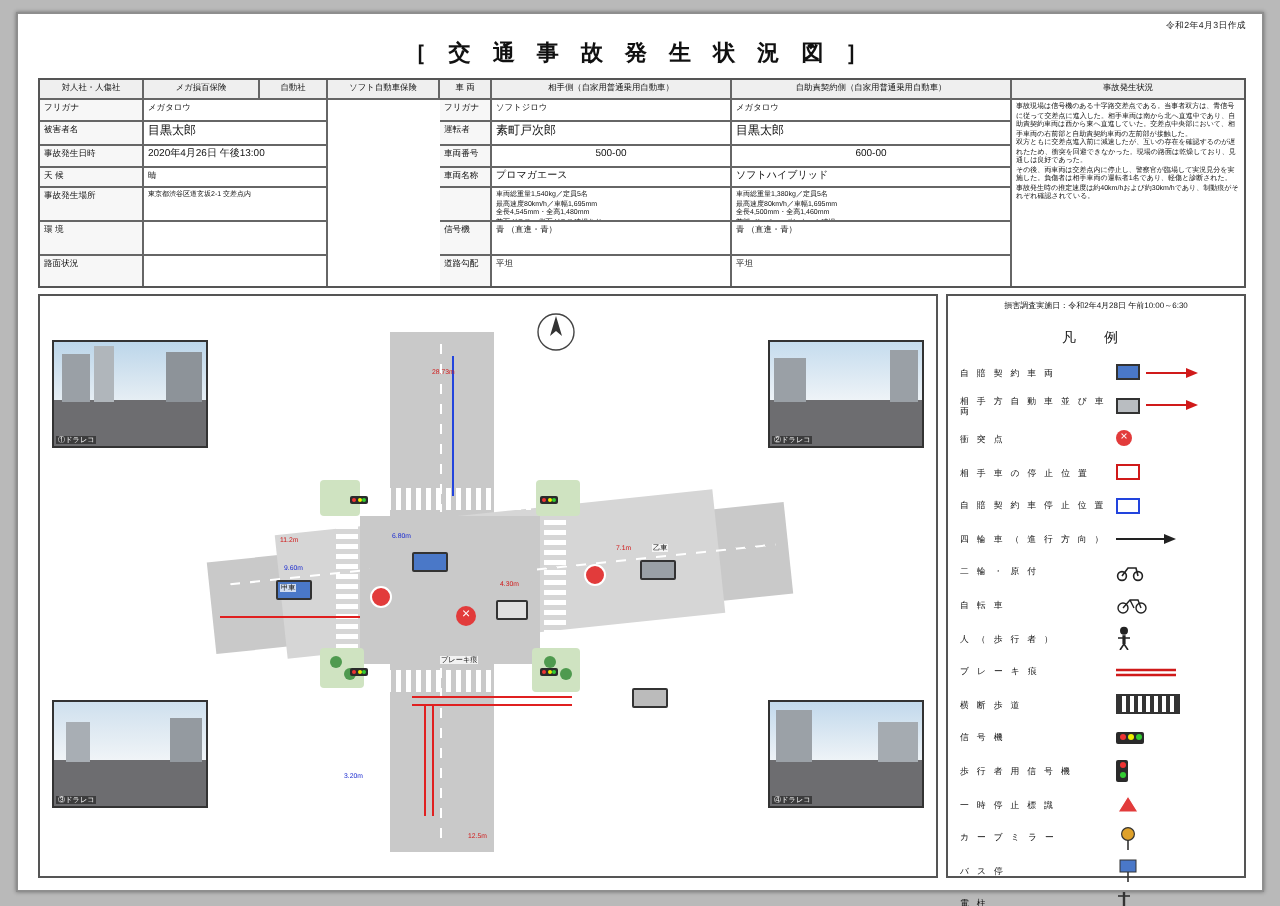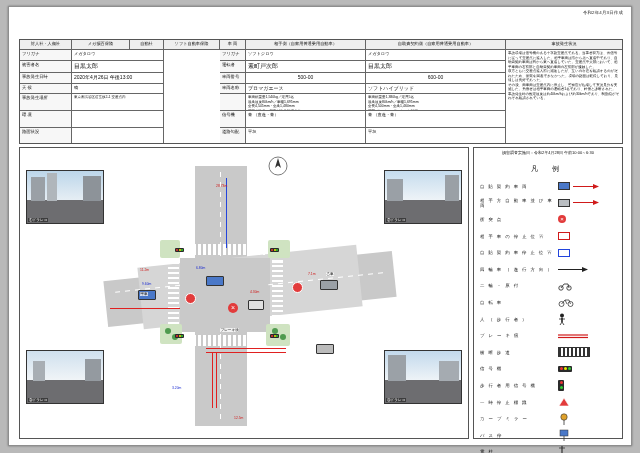--- a/index.html
+++ b/index.html
@@ -80,20 +80,21 @@
   .compass{position:absolute;width:20px;height:20px;}
   .swatch{width:10px;height:6px;border:.5px solid #333;display:inline-block;}
   .circ{width:8px;height:8px;border-radius:50%;display:inline-block;}
 </style>
 </head>
 <body>
 
 <div class="page">
 
   <div class="doc-date">令和2年4月3日作成</div>
+  <div class="title">［ 交 通 事 故 発 生 状 況 図 ］</div>
 
   <div class="tbl">
 
     <div class="cell hdr" style="left:0;top:0;width:52px;height:10px;">対人社・人傷社</div>
     <div class="cell hdr" style="left:52px;top:0;width:58px;height:10px;">メガ損百保険</div>
     <div class="cell hdr" style="left:110px;top:0;width:34px;height:10px;">自動社</div>
     <div class="cell hdr" style="left:144px;top:0;width:56px;height:10px;">ソフト自動車保険</div>
     <div class="cell hdr" style="left:200px;top:0;width:26px;height:10px;">車 両</div>
     <div class="cell hdr" style="left:226px;top:0;width:120px;height:10px;">相手側（自家用普通乗用自動車）</div>
     <div class="cell hdr" style="left:346px;top:0;width:140px;height:10px;">自助責契約側（自家用普通乗用自動車）</div>

